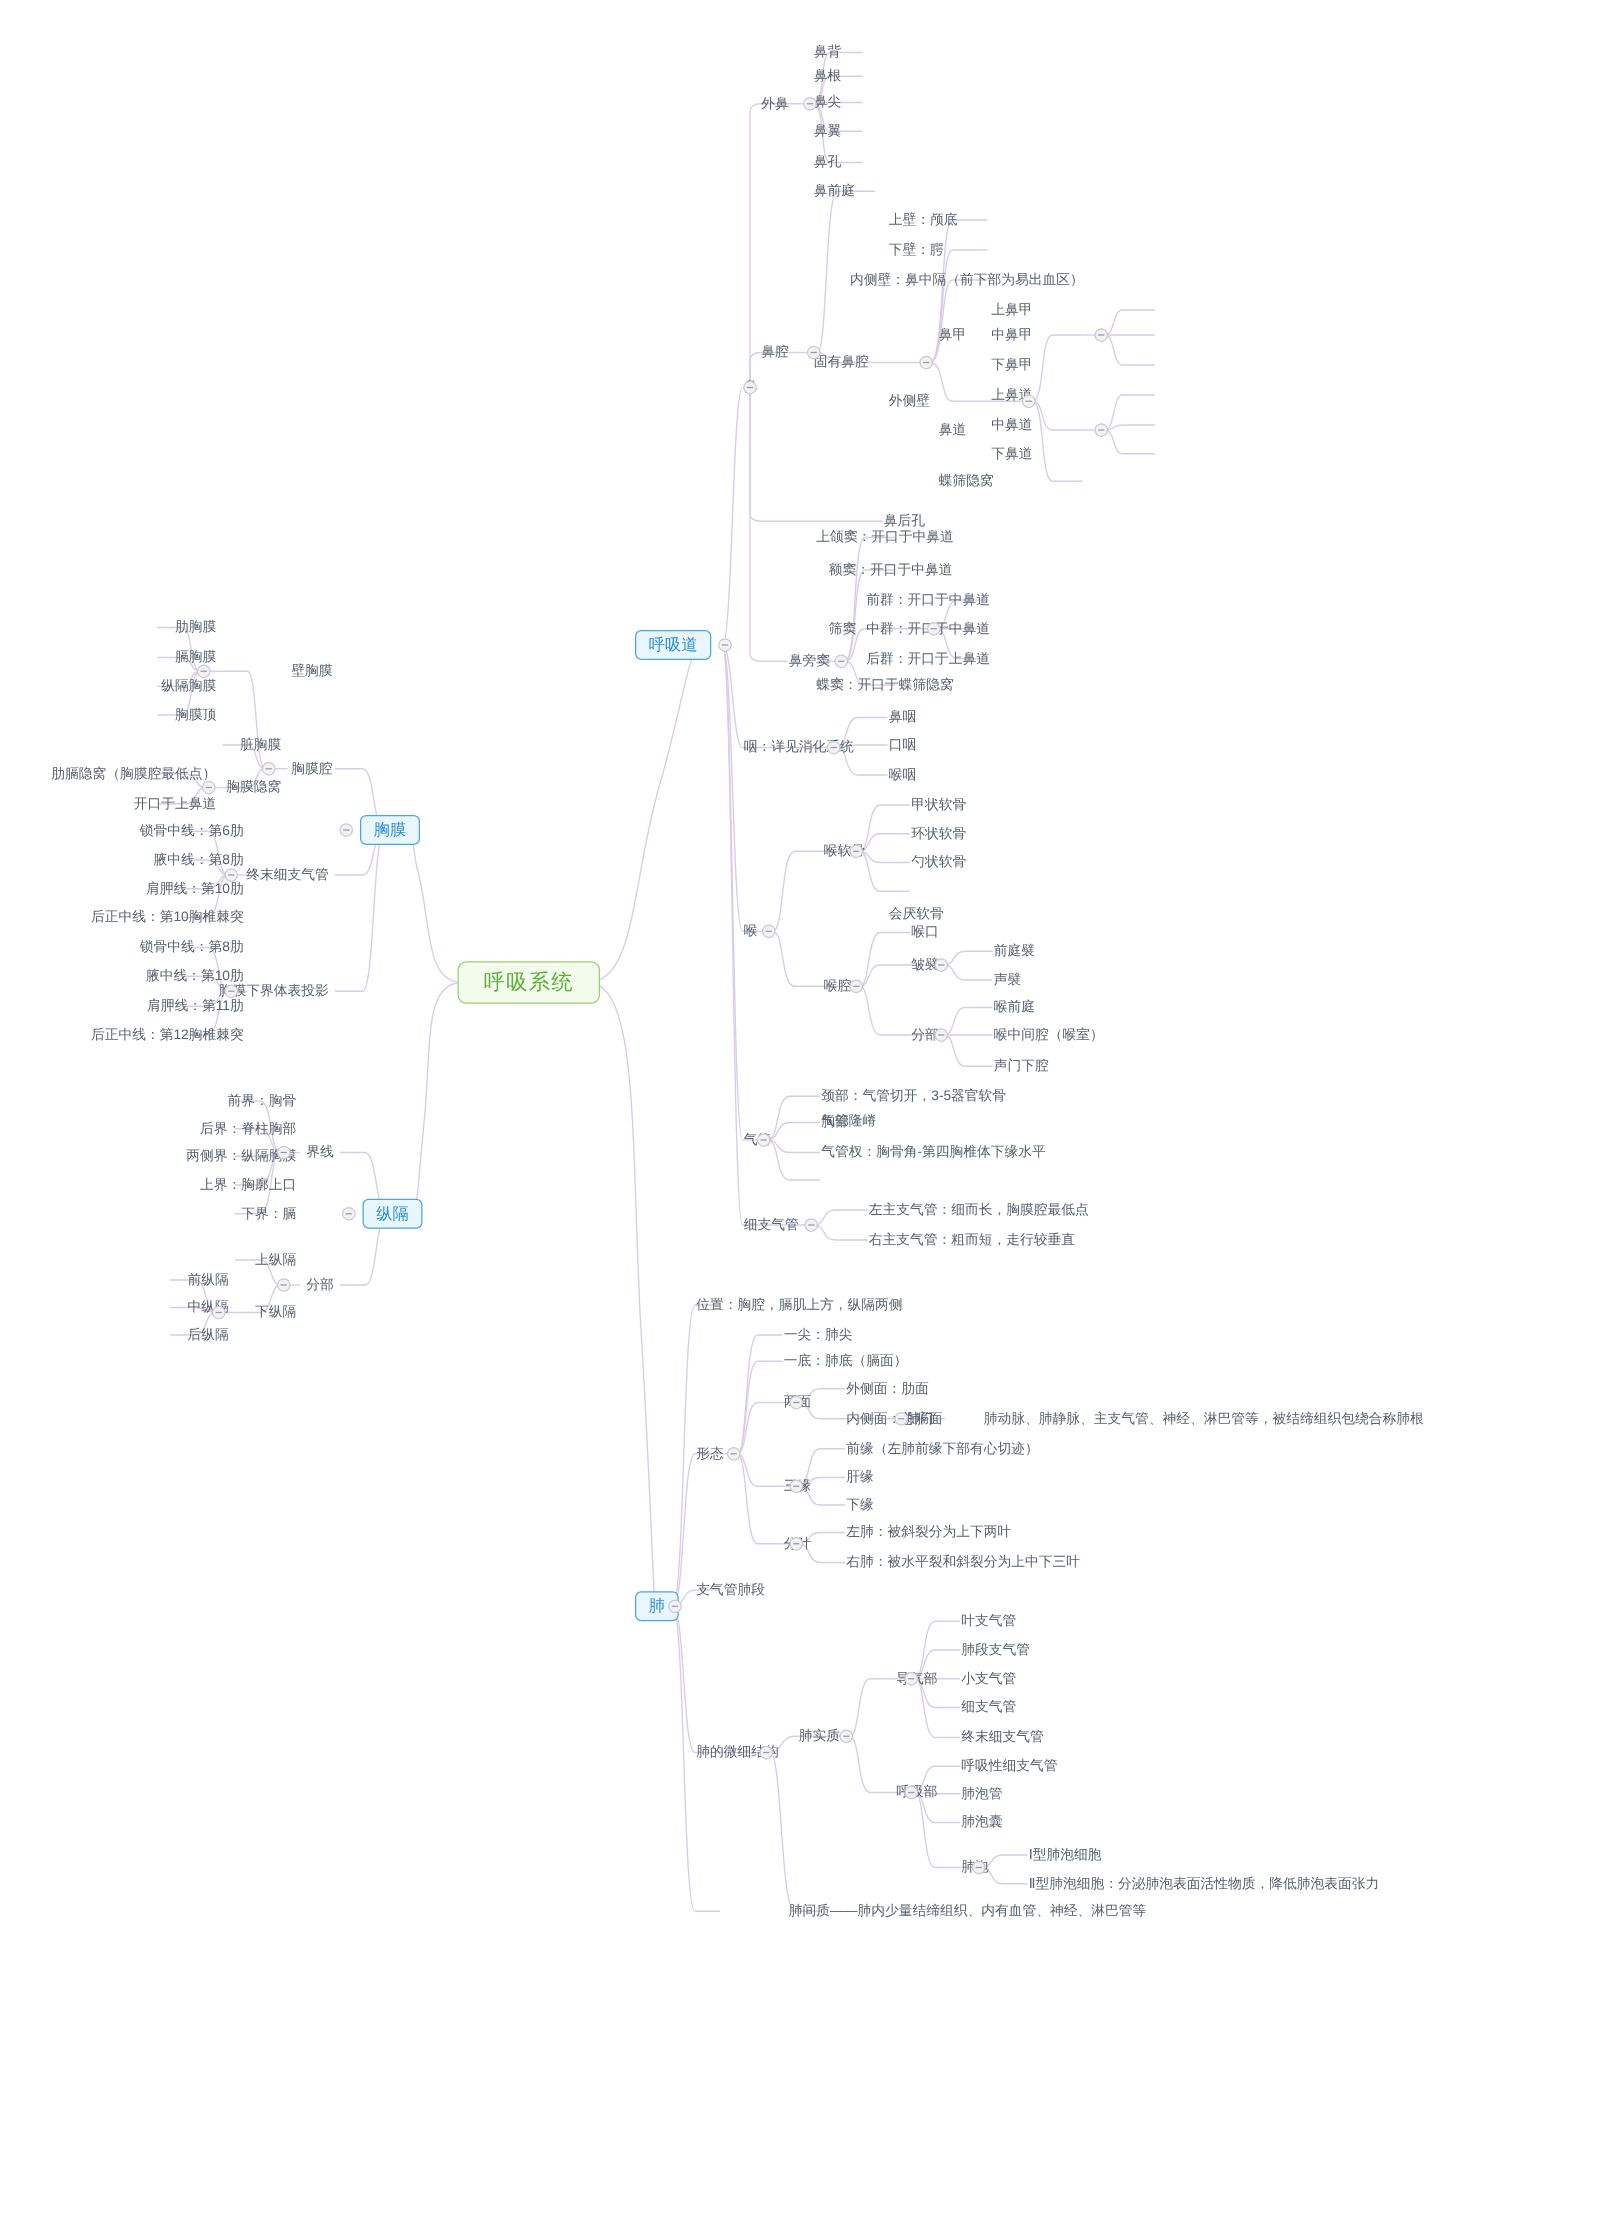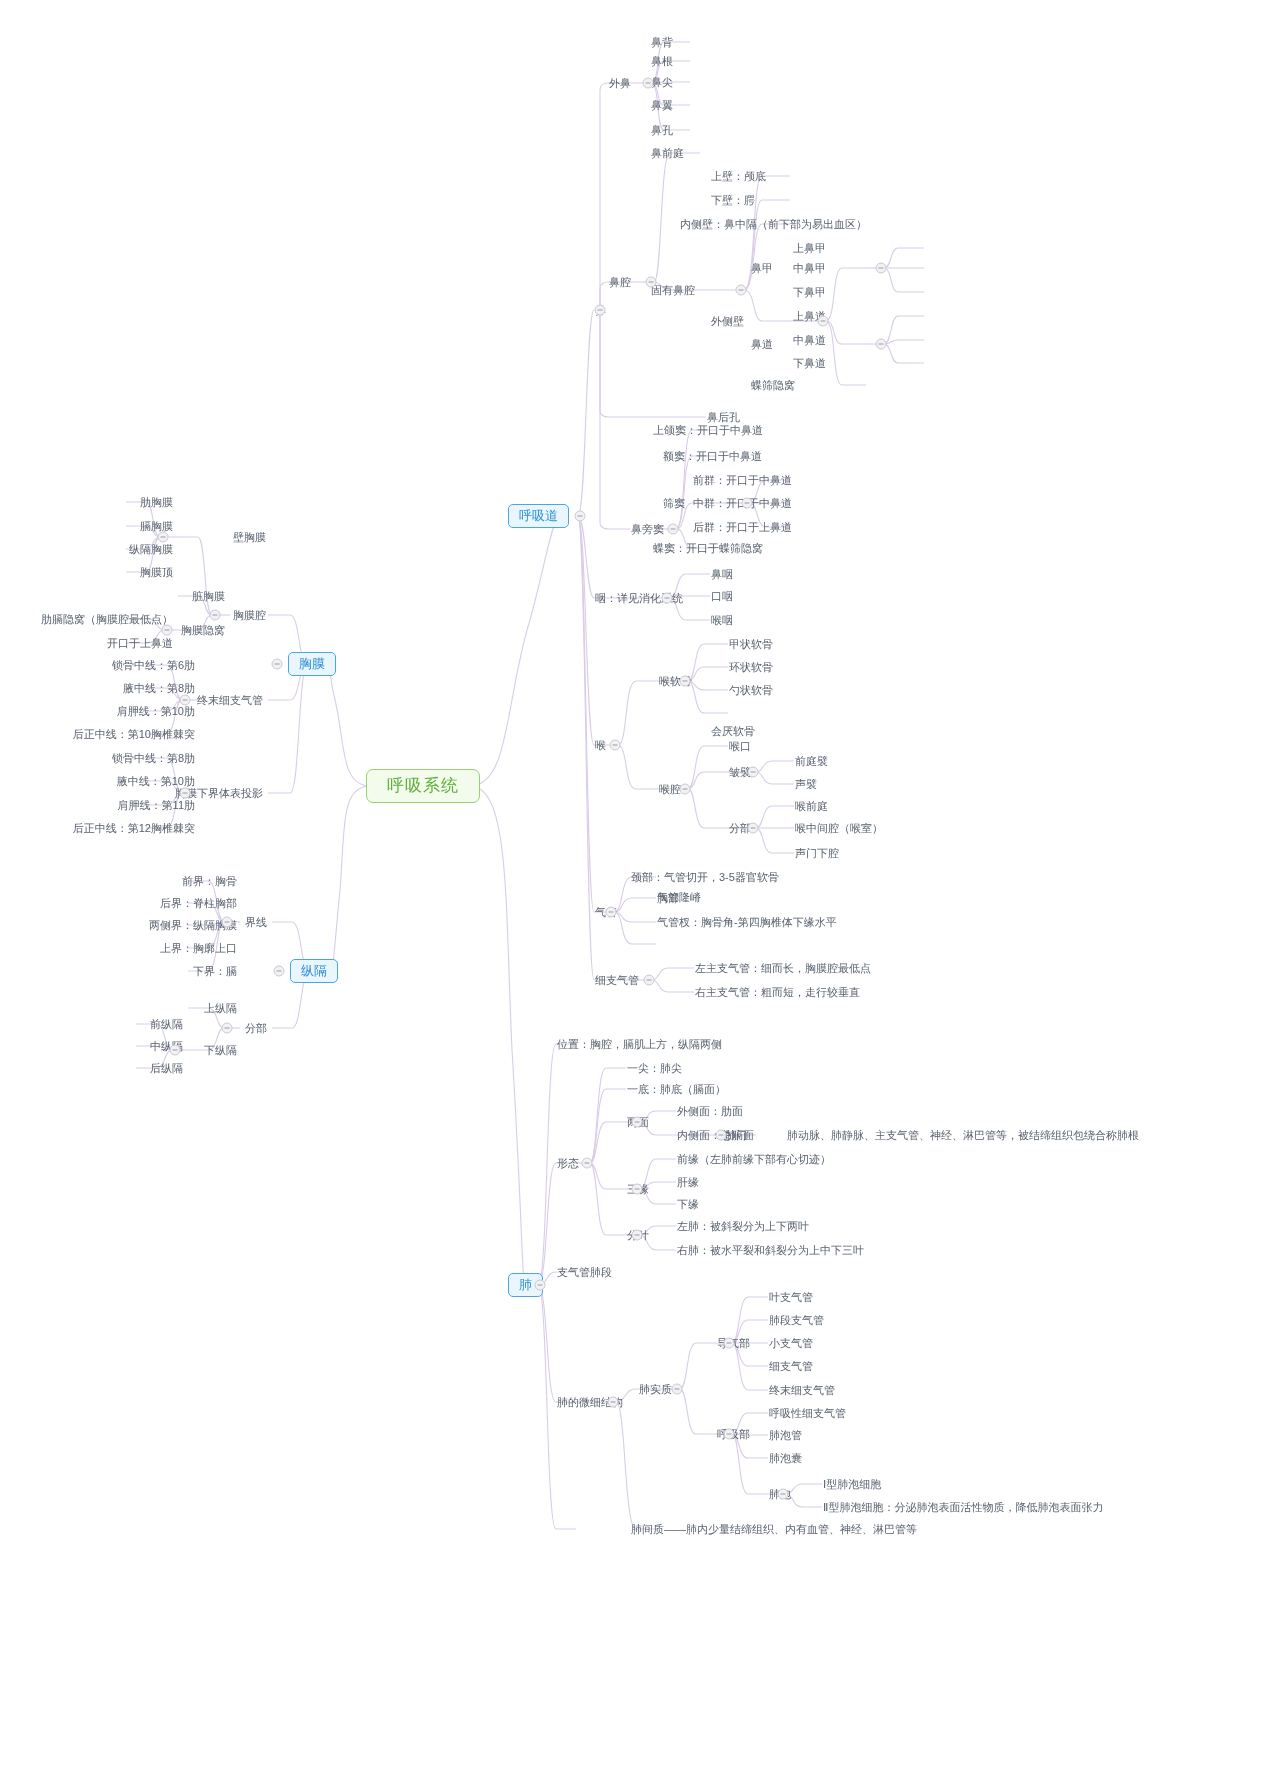--- a/index.html
+++ b/index.html
@@ -322,21 +322,21 @@
   <div class="node" style="left:726px;top:746px;">喉口</div>
   <div class="node" style="left:726px;top:772px;">皱襞</div>
   <div class="node" style="left:792px;top:761px;">前庭襞</div>
   <div class="node" style="left:792px;top:784px;">声襞</div>
   <div class="node" style="left:726px;top:828px;">分部</div>
   <div class="node" style="left:792px;top:806px;">喉前庭</div>
   <div class="node" style="left:792px;top:828px;">喉中间腔（喉室）</div>
   <div class="node" style="left:792px;top:853px;">声门下腔</div>
 
   <div class="node" style="left:592px;top:912px;">气管</div>
-  <div class="node" style="left:628px;top:877px;">颈部：气管切开，3-5器官软骨</div>
+  <div class="node" style="left:654px;top:877px;">颈部：气管切开，3-5器官软骨</div>
   <div class="node" style="left:654px;top:898px;">胸部</div>
   <div class="node" style="left:654px;top:922px;">气管杈：胸骨角-第四胸椎体下缘水平</div>
   <div class="node" style="left:654px;top:897px;text-align:center;">气管隆嵴</div>
 
   <div class="node" style="left:592px;top:980px;">细支气管</div>
   <div class="node" style="left:692px;top:968px;">左主支气管：细而长，胸膜腔最低点</div>
   <div class="node" style="left:692px;top:992px;">右主支气管：粗而短，走行较垂直</div>
 
   <div class="node" style="left:230px;top:615px;text-align:right;">胸膜腔</div>
   <div class="node" style="left:228px;top:596px;transform:translate(-100%,-50%);">脏胸膜</div>

